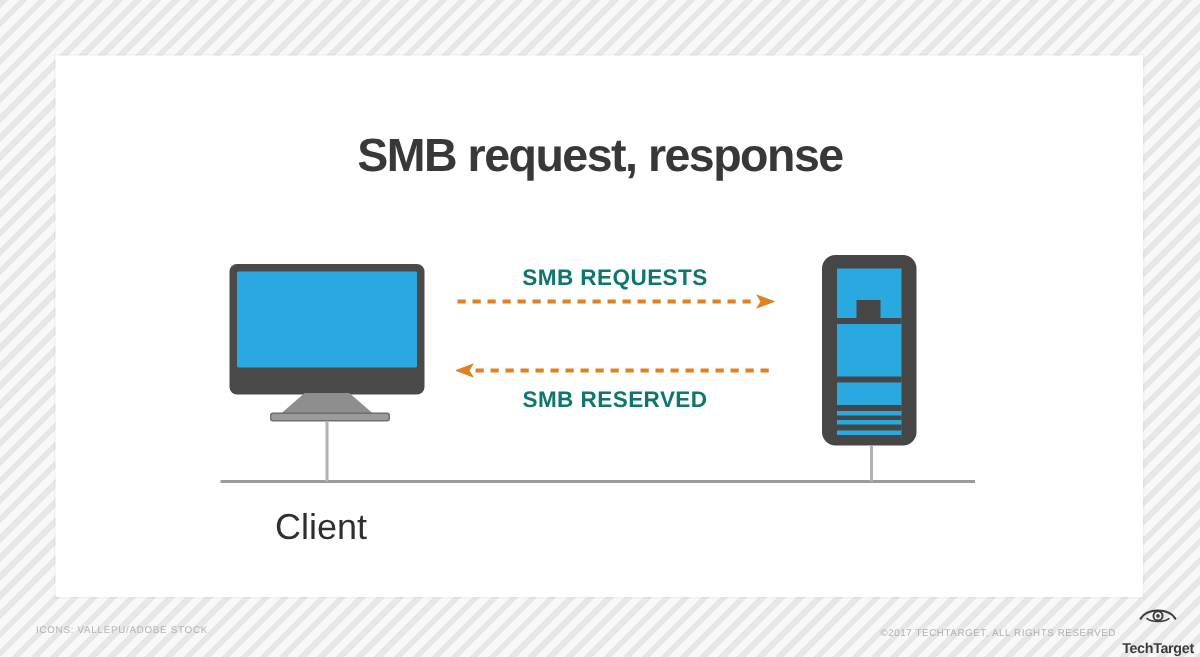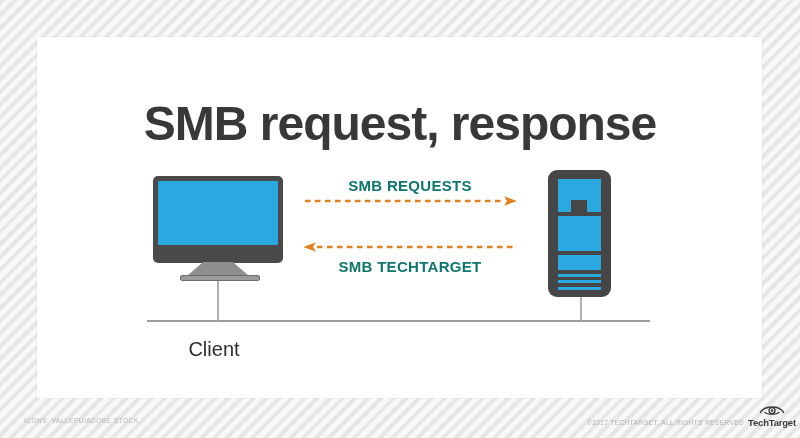--- a/index.html
+++ b/index.html
@@ -11,21 +11,21 @@
       #e7e7e7 0px, #e7e7e7 4px,
       #f8f8f8 4px, #f8f8f8 9px);
   }
   .stage{position:absolute;inset:0;}
   .card{
     position:absolute;left:37px;top:37px;width:725px;height:361px;
     background:#ffffff;box-shadow:0 0 0 1px rgba(0,0,0,0.03);
   }
   .title{
     position:absolute;left:0;top:66px;width:800px;
-    text-align:center;font-size:48px;font-weight:700;
+    text-align:center;font-size:31px;font-weight:700;
     color:#383838;letter-spacing:-1px;line-height:1.1;
   }
   
   .monitor-frame{
     position:absolute;left:153px;top:176px;width:130px;height:87px;
     background:#4a4a4a;border-radius:5px;
   }
   .monitor-screen{
     position:absolute;left:5px;top:5px;width:120px;height:64px;
     background:#2aa9e0;border-radius:1px;
@@ -69,40 +69,40 @@
     color:#0f766e;font-size:15px;font-weight:700;letter-spacing:.3px;
   }
   .flow-label.requests{left:300px;top:177px;}
   .flow-label.responses{left:300px;top:258px;}
   .arrow-svg{position:absolute;}
   .arrow-requests{left:304px;top:195px;}
   .arrow-responses{left:304px;top:241px;}
   
   .node-label{
     position:absolute;width:200px;text-align:center;
-    font-size:20px;color:#2f2f2f;top:338px;
+    font-size:24px;color:#2f2f2f;top:338px;
   }
   .node-label.client{left:114px;}
   .node-label.server{left:492px;}
   
   .footer-credit{
     position:absolute;left:24px;top:417px;
     font-size:6.5px;color:#b3b3b3;letter-spacing:.5px;
   }
   .footer-copyright{
     position:absolute;right:56px;top:419px;
     font-size:6.5px;color:#b0b0b0;letter-spacing:.4px;text-align:right;
   }
   .brand{
     position:absolute;left:748px;top:403px;width:48px;text-align:center;
   }
   .brand-eye{display:block;margin:0 auto;}
   .brand-name{
     font-size:9.5px;font-weight:700;color:#3b3b3b;letter-spacing:-0.2px;
-    margin-top:1px;
+    margin-top:11px;
   }
 </style>
 </head>
 <body>
 
 <div class="stage">
 
   <div class="card"></div>
 
   <h1 class="title">SMB request, response</h1>
@@ -132,21 +132,21 @@
   <div class="flow-label requests">SMB REQUESTS</div>
   <svg class="arrow-svg arrow-requests" width="214" height="12" viewBox="0 0 214 12">
     <line x1="1" y1="6" x2="199" y2="6" stroke="#e1801f" stroke-width="2.6" stroke-dasharray="5.5 4.5"></line>
     <path d="M200 1.2 L213 6 L200 10.8 L203 6 Z" fill="#e1801f"></path>
   </svg>
 
   <svg class="arrow-svg arrow-responses" width="212" height="12" viewBox="0 0 212 12">
     <path d="M12 1.2 L-1 6 L12 10.8 L9 6 Z" fill="#e1801f"></path>
     <line x1="13" y1="6" x2="211" y2="6" stroke="#e1801f" stroke-width="2.6" stroke-dasharray="5.5 4.5"></line>
   </svg>
-  <div class="flow-label responses">SMB TECHTARGET</div>
+  <div class="flow-label responses">SMB RESERVED</div>
 
   <div class="node-label client">Client</div>
 
   <div class="footer-credit">ICONS: VALLEPU/ADOBE STOCK</div>
   <div class="footer-copyright">©2017 TECHTARGET, ALL RIGHTS RESERVED</div>
   <div class="brand">
     <svg class="brand-eye" width="26" height="13" viewBox="0 0 36 18">
       <path d="M2 13 C 8 3, 28 3, 34 13" fill="none" stroke="#3b3b3b" stroke-width="2" stroke-linecap="round"></path>
       <path d="M8 13 C 12 16.5, 24 16.5, 28 13" fill="none" stroke="#3b3b3b" stroke-width="1.6" stroke-linecap="round"></path>
       <circle cx="18" cy="10.5" r="4.2" fill="none" stroke="#3b3b3b" stroke-width="1.8"></circle>

